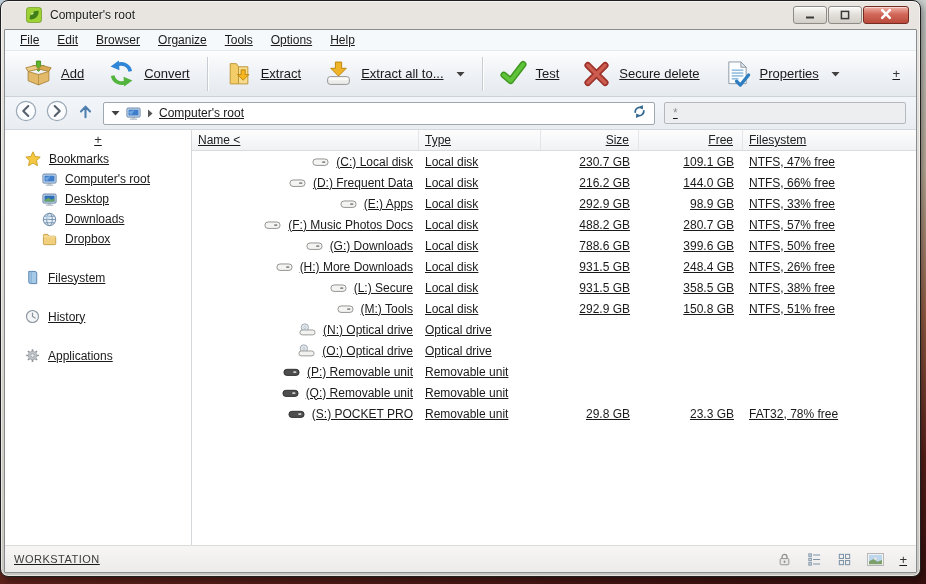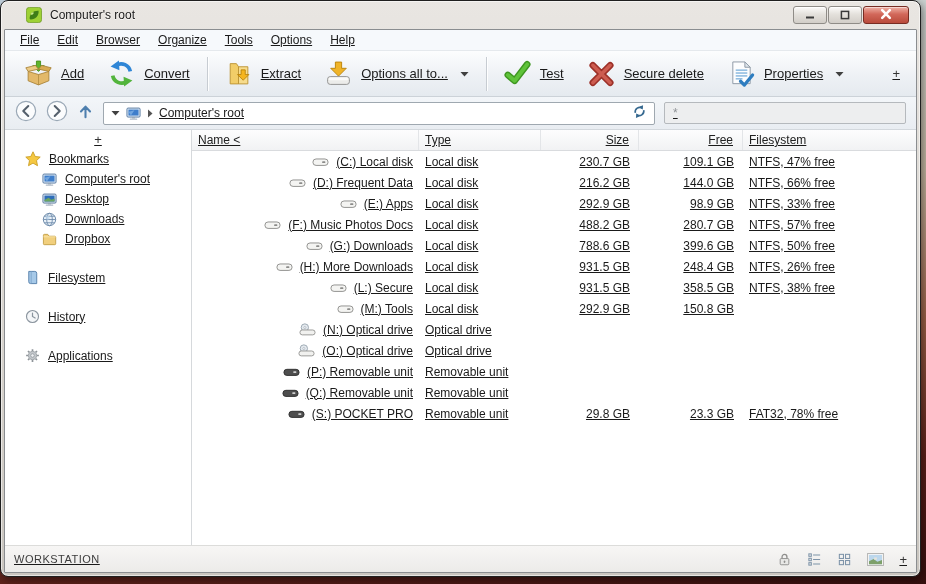--- a/index.html
+++ b/index.html
@@ -167,21 +167,21 @@
           <span class="tb-label">Extract</span>
         </div>
         <div class="tb-btn">
           <span class="icon tb-icon">
             <svg width="27" height="27" viewBox="0 0 26 26">
               <polygon points="10,2 16,2 16,8 20.5,8 13,15.5 5.5,8 10,8" fill="#f0b429" stroke="#bb8308" stroke-width="0.9"></polygon>
               <rect x="2.5" y="16" width="21" height="7.5" rx="2.6" fill="#ececea" stroke="#8f8f8d" stroke-width="0.9"></rect>
               <rect x="3.5" y="16.8" width="19" height="2.6" rx="1.3" fill="#fafaf9"></rect>
             </svg>
           </span>
-          <span class="tb-label">Options all to...</span>
+          <span class="tb-label">Extract all to...</span>
           <span class="tb-drop">
             <svg width="9" height="6" viewBox="0 0 9 6">
               <polygon points="0.5,1 8.5,1 4.5,5.5" fill="#404040"></polygon>
             </svg>
           </span>
         </div>
         <div class="tb-sep"></div>
         <div class="tb-btn">
           <span class="icon tb-icon">
             <svg width="28" height="28" viewBox="0 0 28 28">
@@ -481,20 +481,21 @@
                   <svg width="17" height="12" viewBox="0 0 18 13">
                     <rect x="0.8" y="3.2" width="16.4" height="7" rx="3.4" fill="#f4f4f2" stroke="#8c8c8a" stroke-width="1"></rect>
                     <rect x="10.8" y="5.6" width="3.4" height="2.1" rx="0.5" fill="#8c8c8a"></rect>
                   </svg>
                 </span>
                 <span>(M:) Tools</span>
               </div>
               <div class="tcell">Local disk</div>
               <div class="tcell num">292.9 GB</div>
               <div class="tcell num">150.8 GB</div>
+              <div class="tcell">NTFS, 51% free</div>
             </div>
             <div class="trow">
               <div class="tcell name-cell">
                 <span class="icon drive-icon">
                   <svg width="17" height="13" viewBox="0 0 18 13">
                     <circle cx="6.2" cy="4.4" r="3.9" fill="#e4e9ee" stroke="#93a0ab" stroke-width="0.9"></circle>
                     <circle cx="6.2" cy="4.4" r="1.1" fill="#ffffff" stroke="#93a0ab" stroke-width="0.6"></circle>
                     <rect x="1" y="7" width="16" height="5.2" rx="2.5" fill="#f1f1ef" stroke="#8c8c8a" stroke-width="0.9"></rect>
                   </svg>
                 </span>

